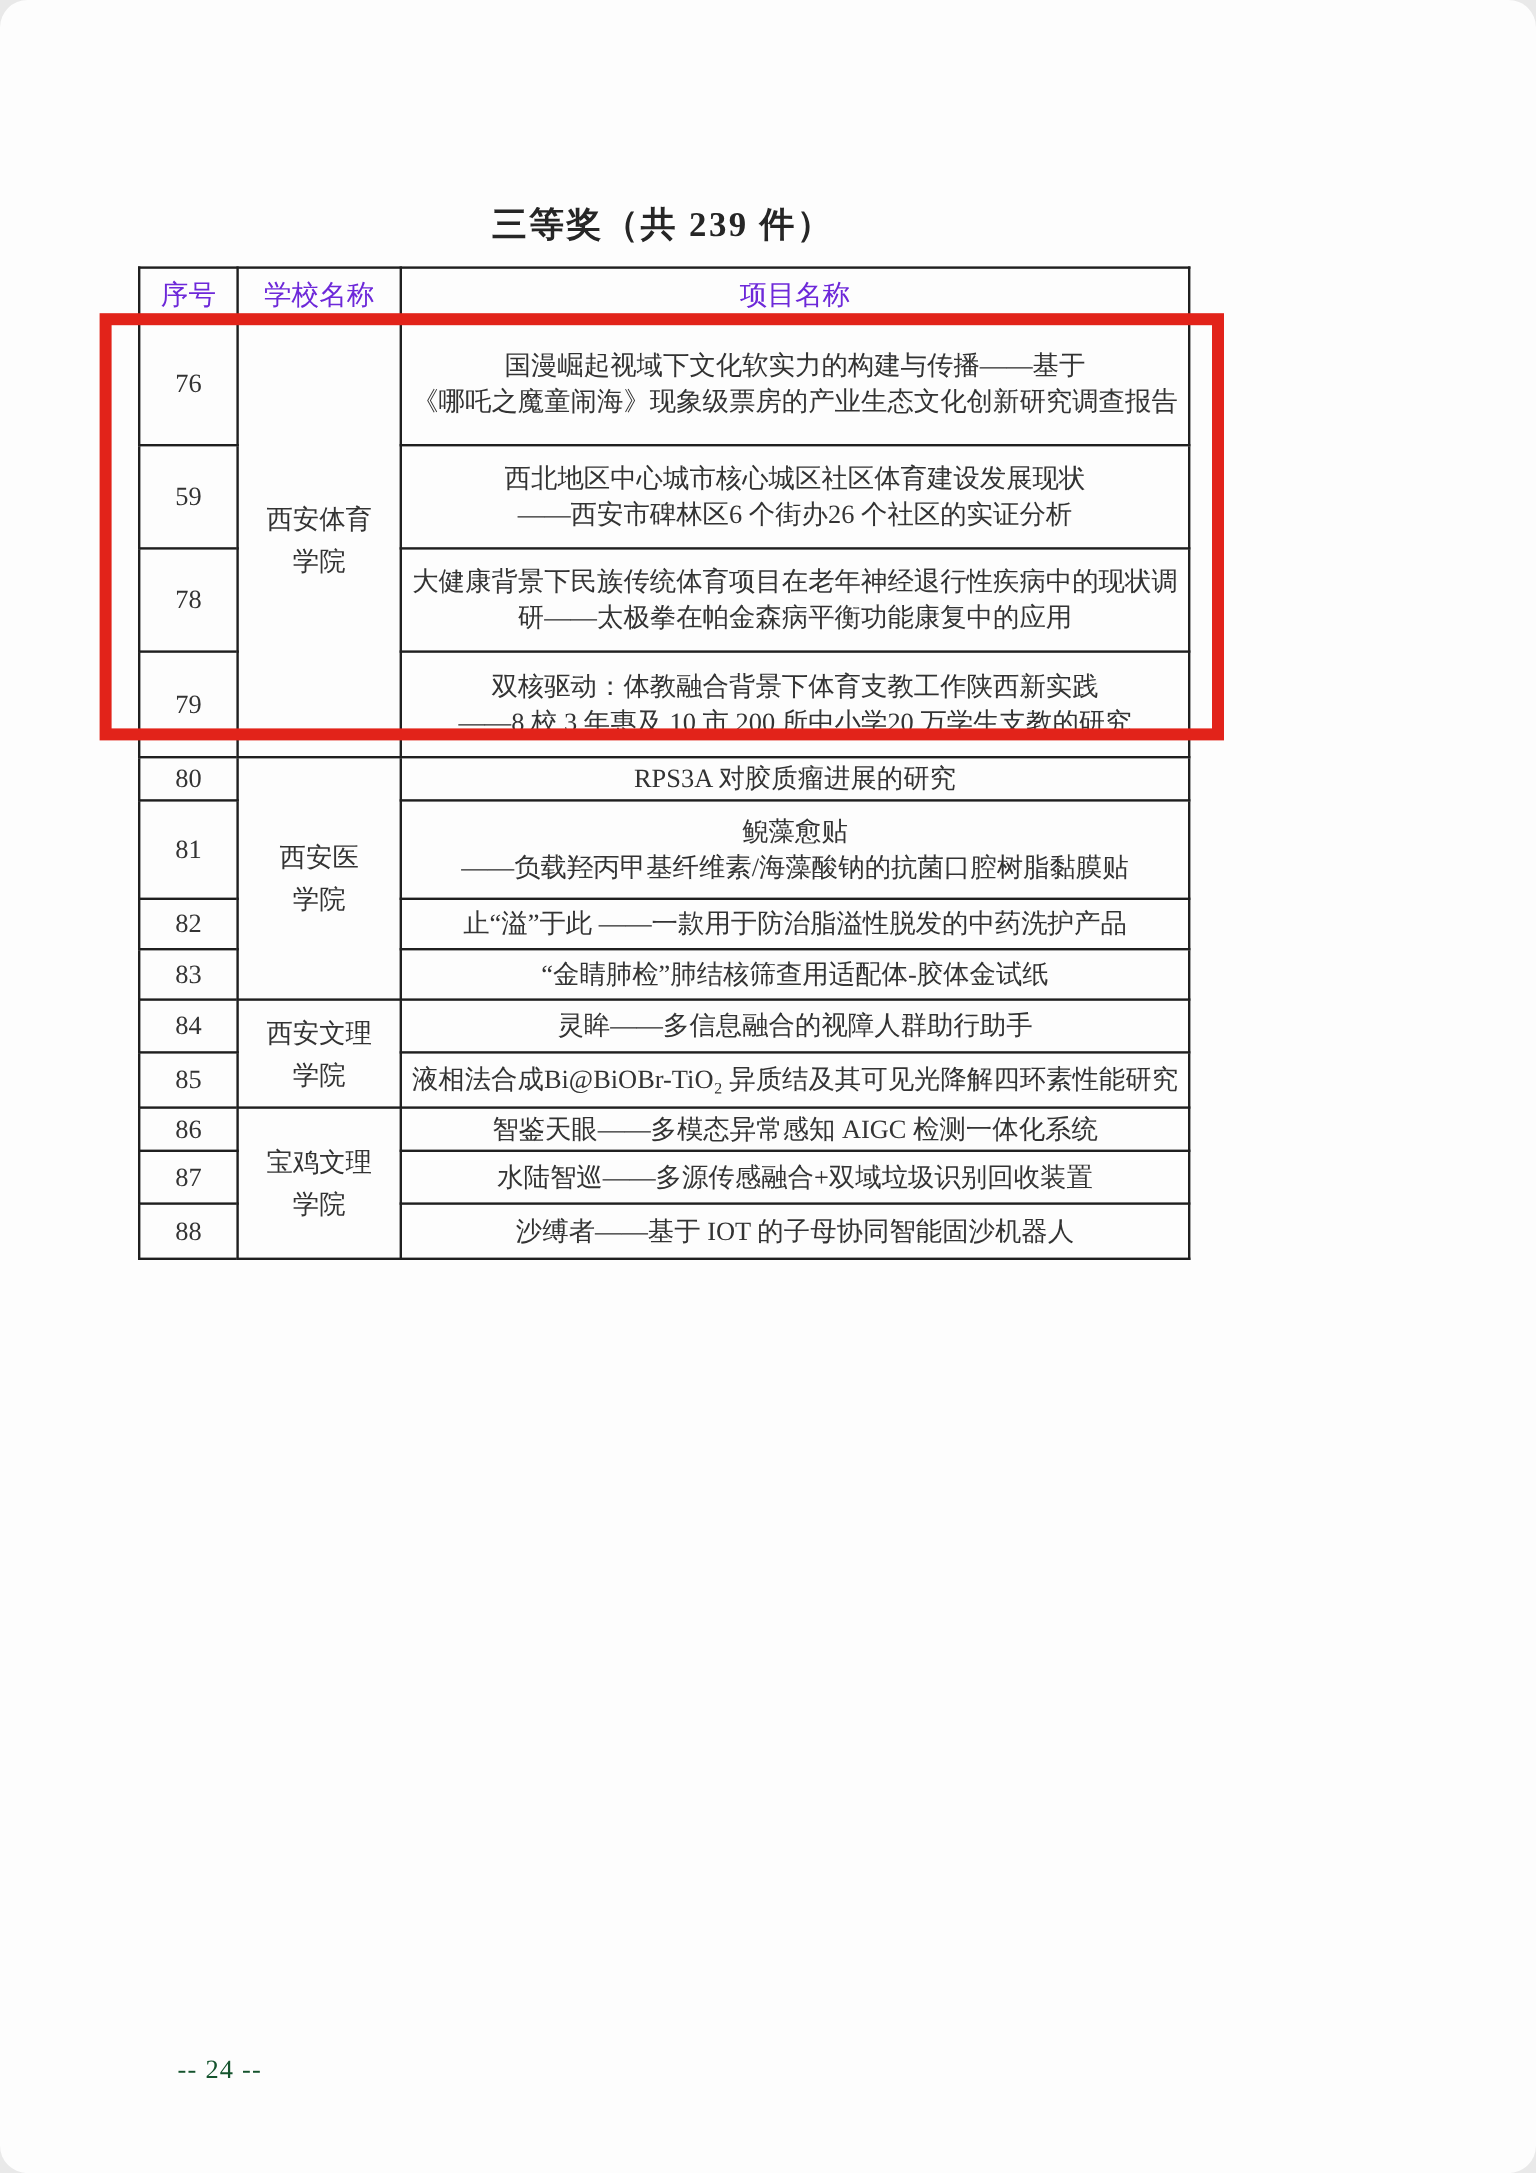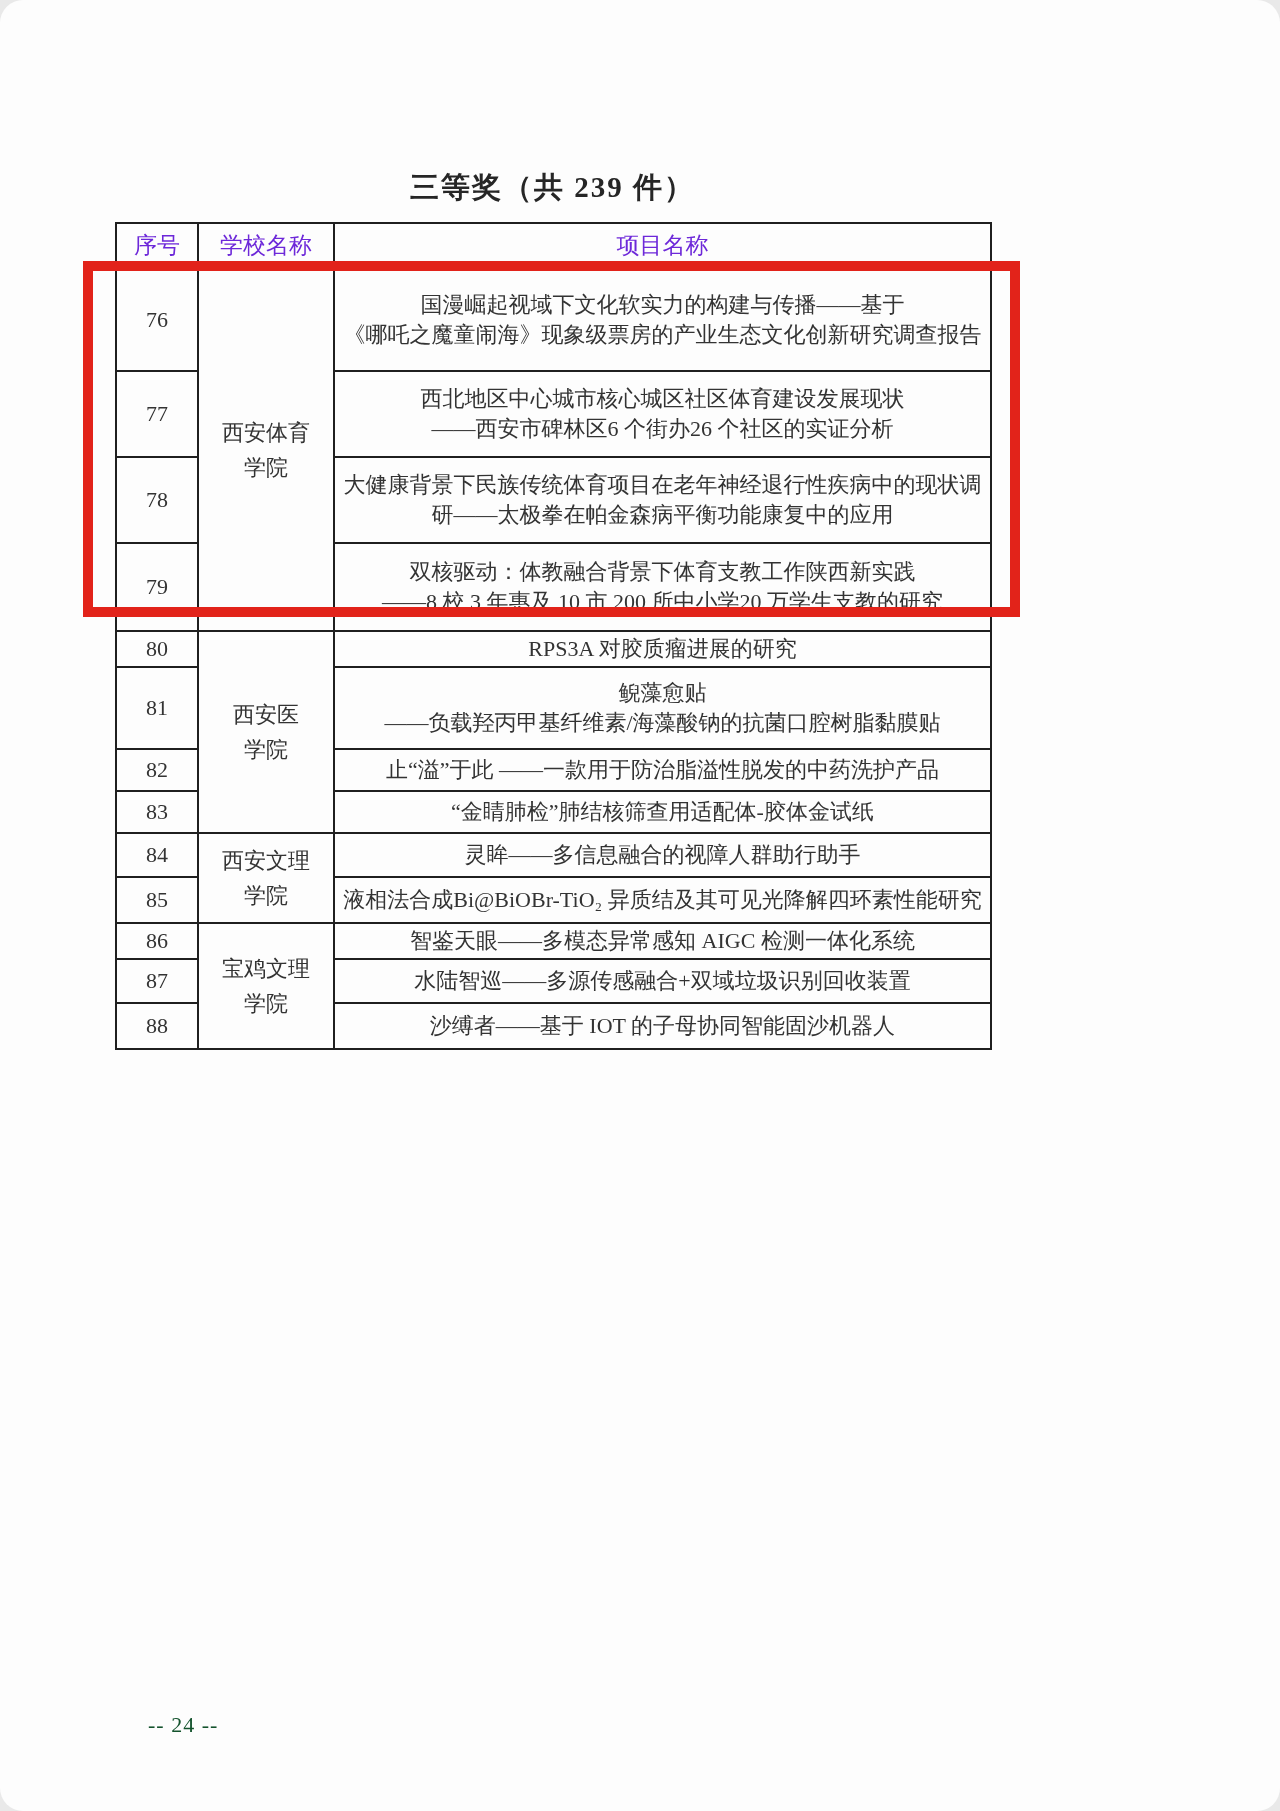--- a/index.html
+++ b/index.html
@@ -106,21 +106,21 @@
       <td class="cell-school" rowspan="4">
         <span class="school-line">西安体育</span>
         <span class="school-line">学院</span>
       </td>
       <td>
         <span class="proj-line">国漫崛起视域下文化软实力的构建与传播——基于</span>
         <span class="proj-line">《哪吒之魔童闹海》现象级票房的产业生态文化创新研究调查报告</span>
       </td>
     </tr>
     <tr class="rh-77">
-      <td class="cell-no">77</td>
+      <td class="cell-no">59</td>
       <td>
         <span class="proj-line">西北地区中心城市核心城区社区体育建设发展现状</span>
         <span class="proj-line">——西安市碑林区6 个街办26 个社区的实证分析</span>
       </td>
     </tr>
     <tr class="rh-78">
       <td class="cell-no">78</td>
       <td>
         <span class="proj-line">大健康背景下民族传统体育项目在老年神经退行性疾病中的现状调</span>
         <span class="proj-line">研——太极拳在帕金森病平衡功能康复中的应用</span>

